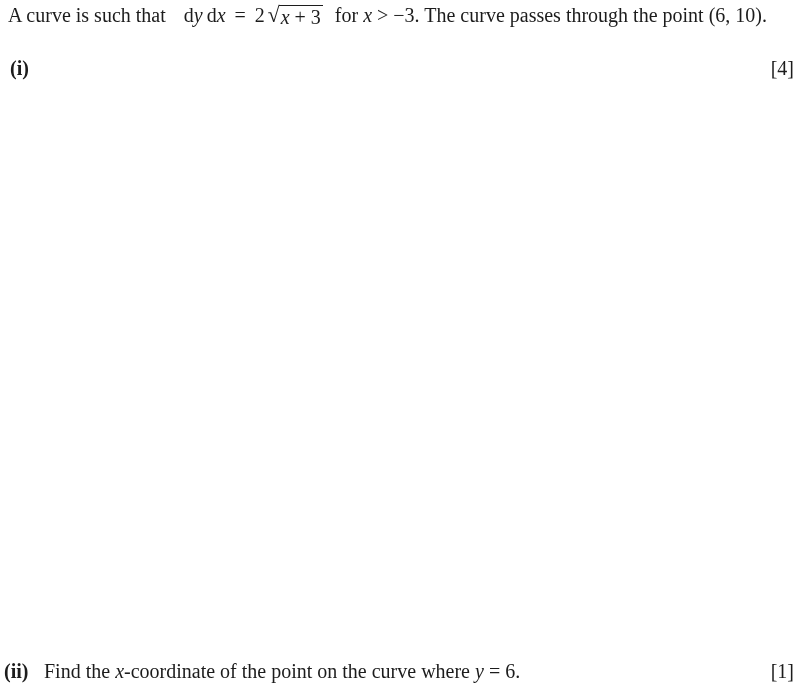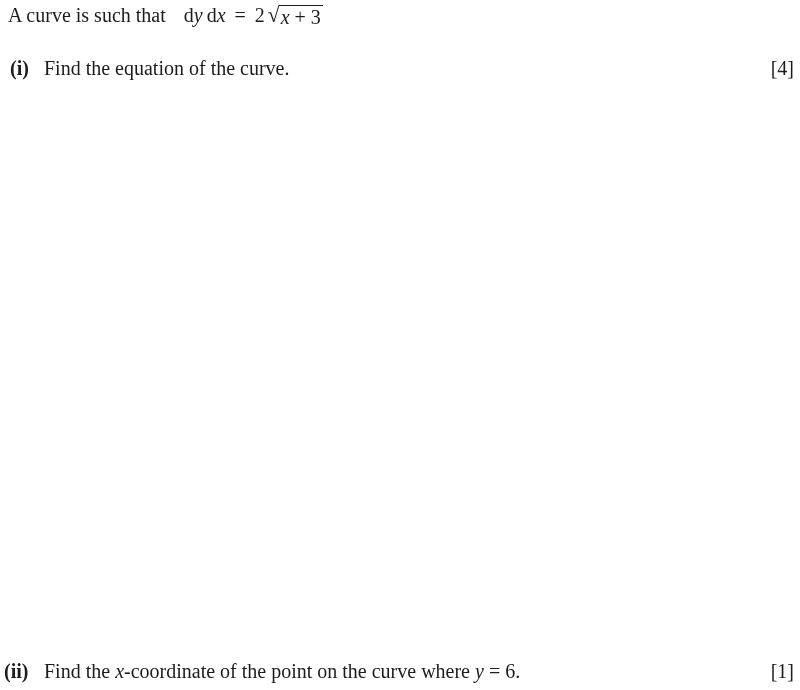--- a/index.html
+++ b/index.html
@@ -90,19 +90,20 @@
         <span class="num"><span>d</span><span class="it">y</span></span>
         <span class="bar"></span>
         <span class="den"><span>d</span><span class="it">x</span></span>
       </span>
       <span class="eq">=</span>
       <span class="frac">
         <span class="num">2</span>
         <span class="bar"></span>
         <span class="den sqrt"><span class="rad">√</span><span class="radicand"><span class="it">x</span><span> + 3</span></span></span>
       </span>
+      <span class="after-math"><span class="seg">for </span><span class="it">x</span><span class="seg"> &gt; −3. </span><span class="seg">The curve passes through the point (6, 10).</span></span>
     </div>
 
-  <div class="part" id="part-i"><span class="label b">(i)</span><span class="seg">Find the equation of the curve.</span><span class="marks">[4]</span></div>
+  <div class="part" id="part-i"><span class="label b">(i)</span><span class="marks">[4]</span></div>
 
   <div class="part" id="part-ii"><span class="label b">(ii)</span><span class="seg">Find the </span><span class="it">x</span><span class="seg">-coordinate of the point on the curve where </span><span class="it">y</span><span class="seg"> = 6.</span><span class="marks">[1]</span></div>
 
 </div>
 
 </body></html>

